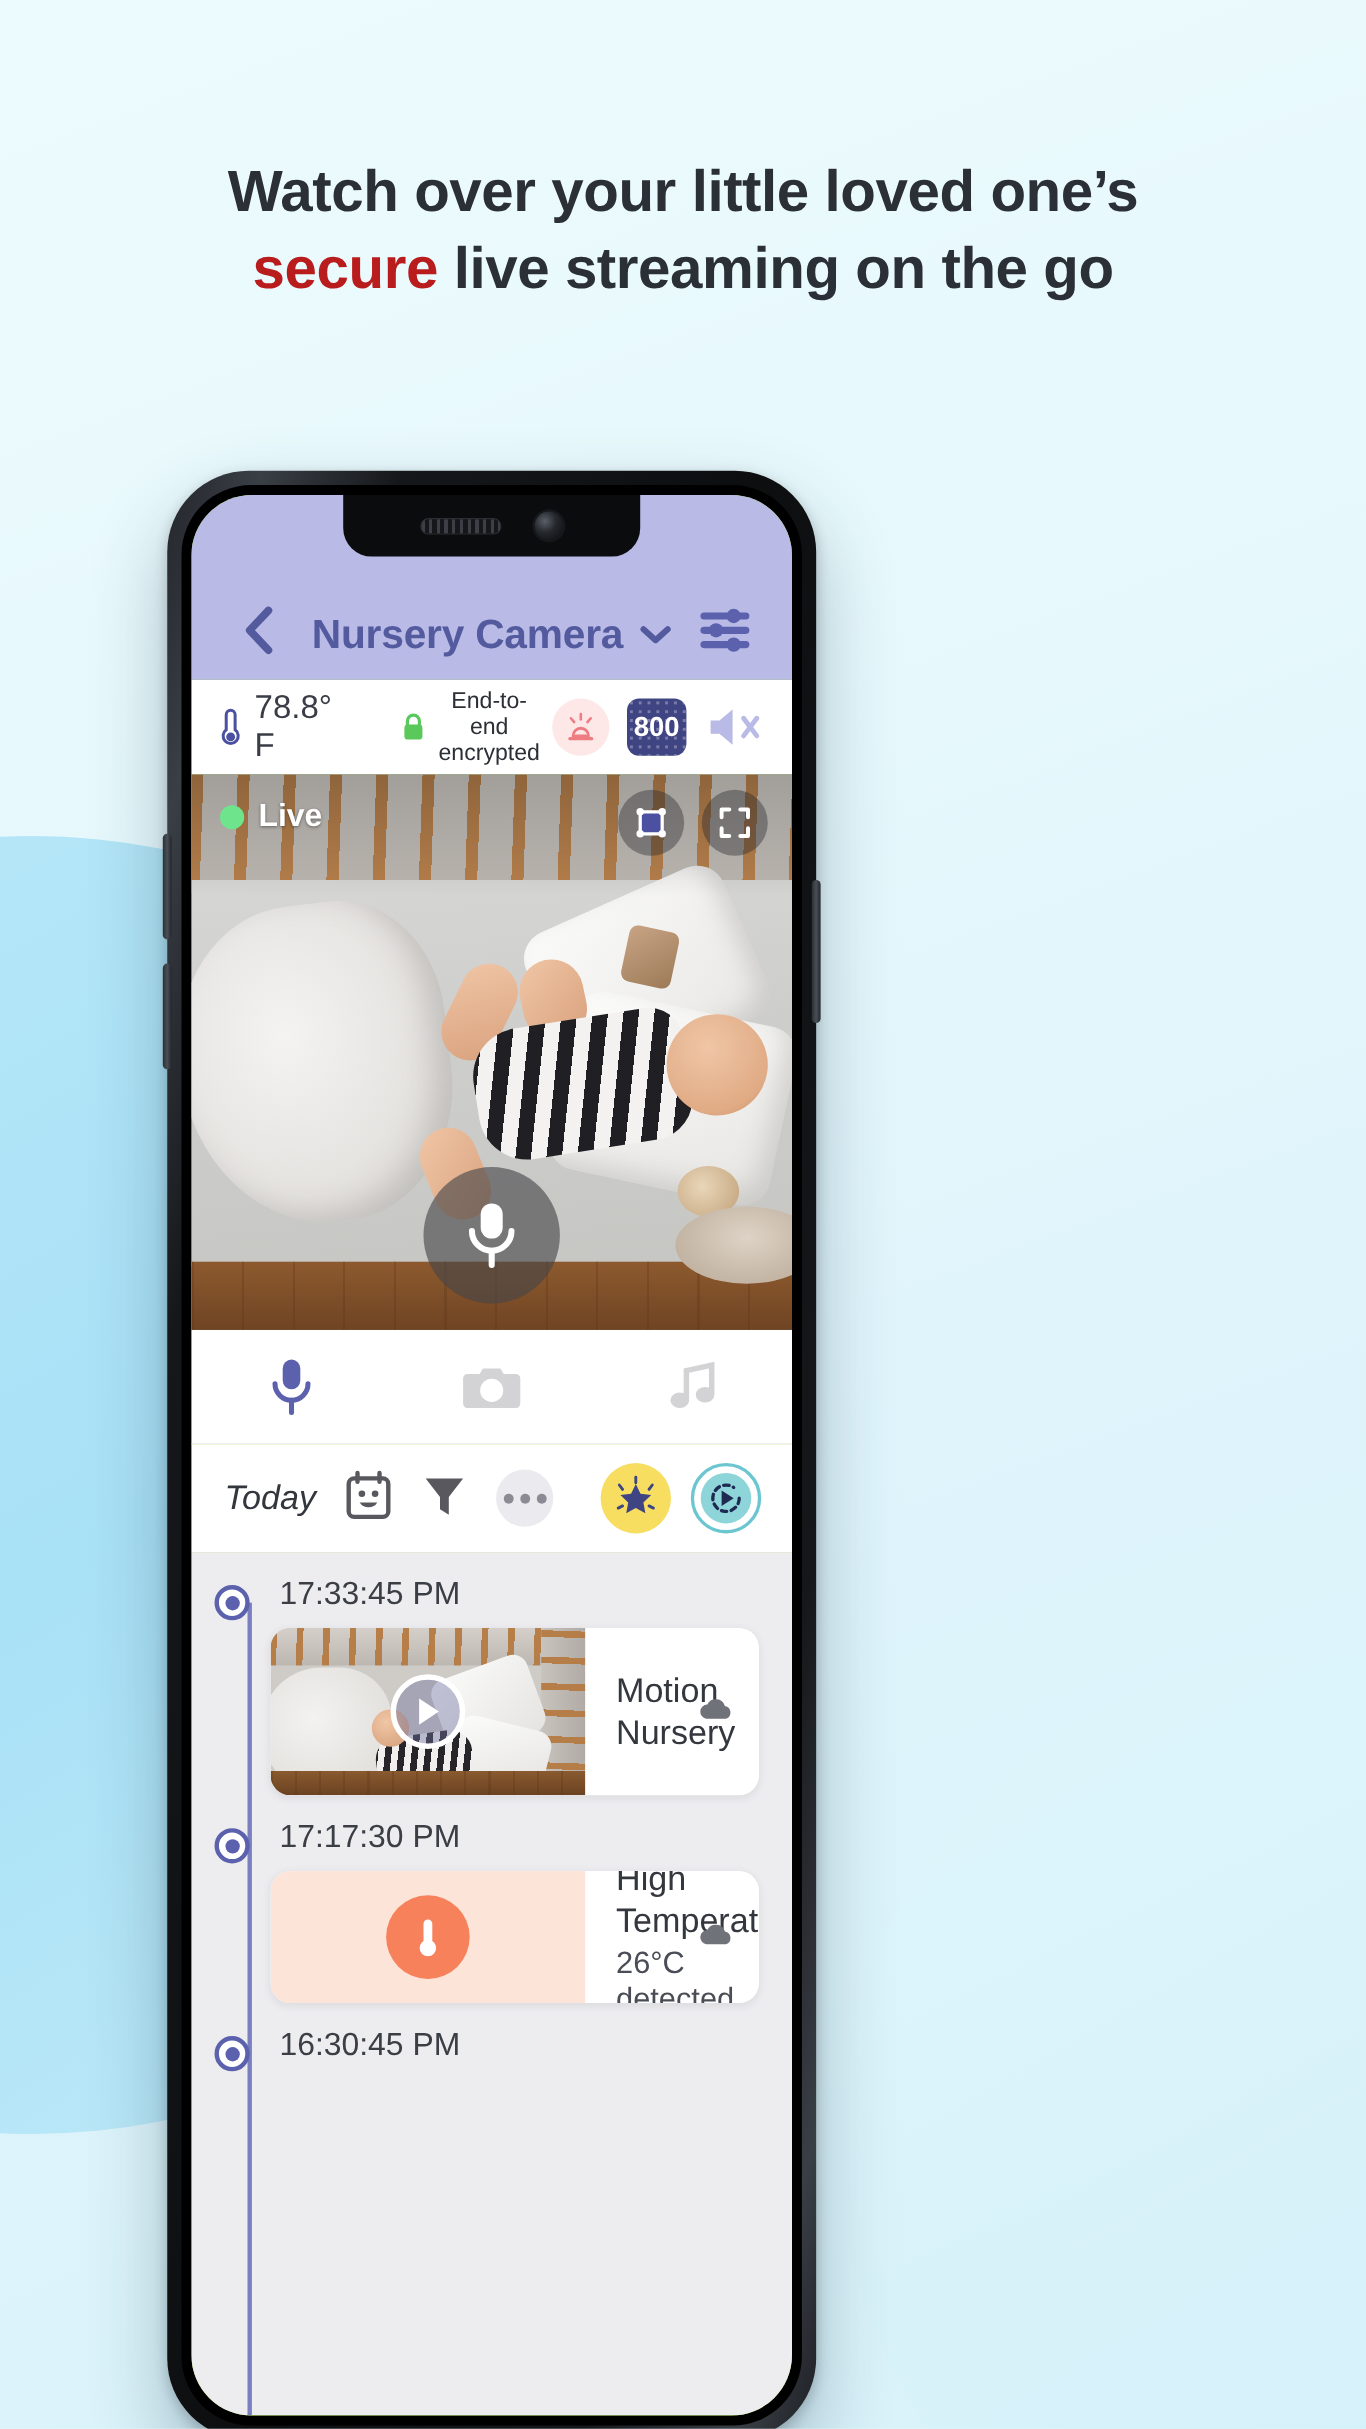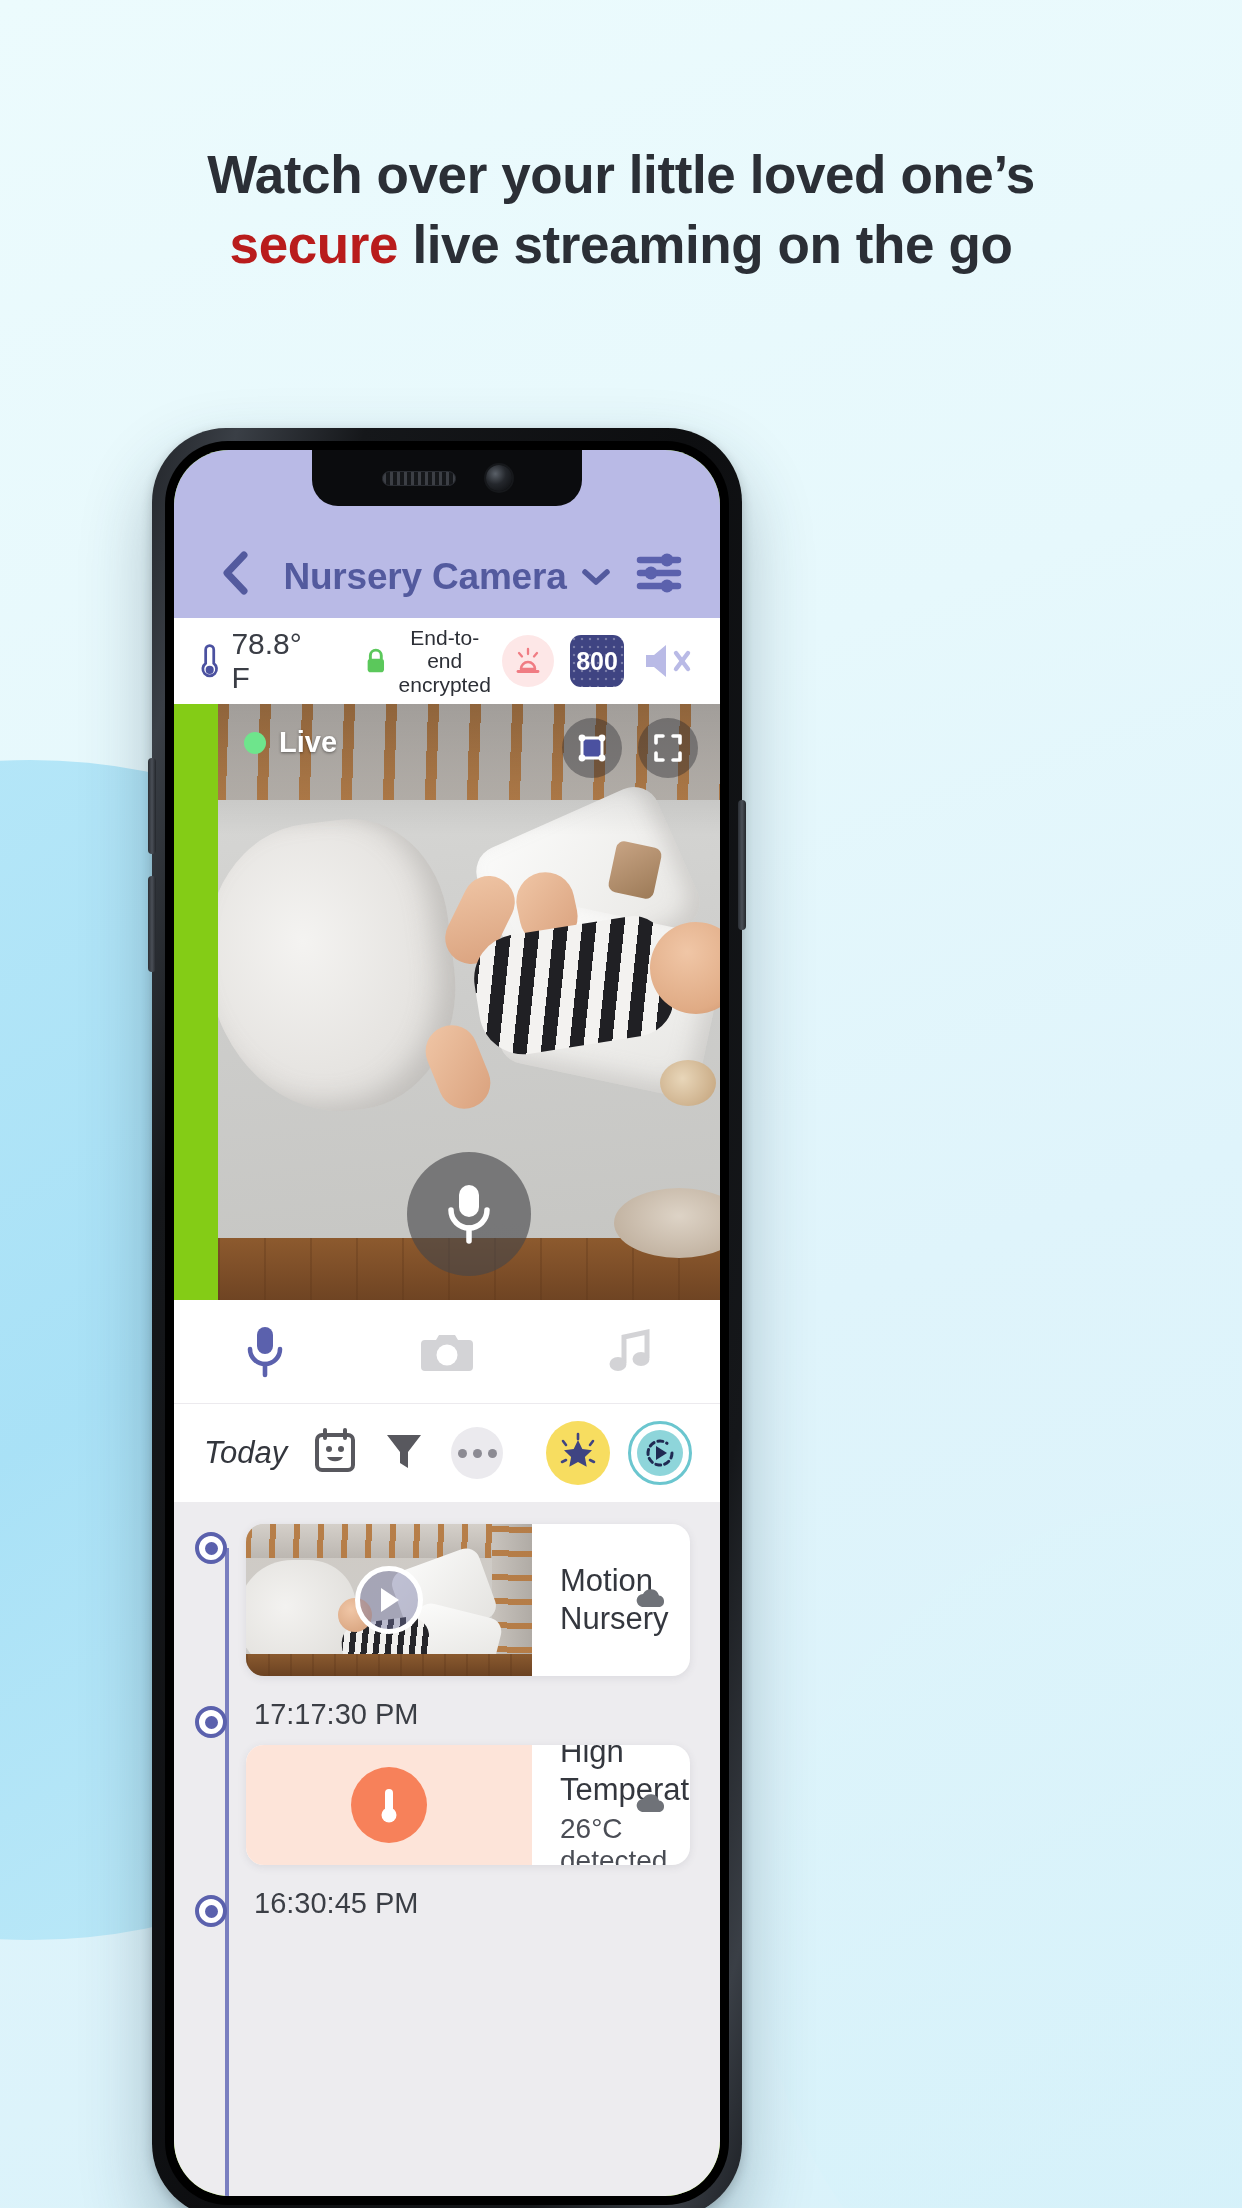--- a/index.html
+++ b/index.html
@@ -155,24 +155,23 @@
     background-image:radial-gradient(circle, rgba(255,255,255,.55) 1.3px, transparent 1.6px);
     background-size:8px 8px;
     opacity:.55;
   }
   #quality-badge span { position:relative; z-index:2; }
   #mute-badge { display:flex; align-items:center; }
 
   
   #video {
     position:relative; flex:none;
-    height:596px;
+    height:505px;
     overflow:hidden;
     background:#8d8b88;
-    margin-left:44px;
   }
   
   #crib-rail {
     position:absolute; left:0; right:0; top:0; height:108px;
     background:
       repeating-linear-gradient(92deg, rgba(181,122,66,.92) 0 11px, rgba(228,214,200,.0) 11px 42px),
       linear-gradient(180deg,#cfcac5 0%,#b9b4ae 100%);
   }
   #mattress {
     position:absolute; left:0; right:0; top:96px; bottom:58px;
@@ -606,20 +605,21 @@
         </div>
       </div>
 
       <div id="timeline">
         <div id="timeline-rail"></div>
 
         <div class="tl-event">
           <div class="tl-dot">
               <i></i>
             </div>
+          <div class="tl-time">17:33:45 PM</div>
           <div class="tl-card card-h1">
             <div class="tl-thumb thumb-motion">
               <div class="t-rail"></div>
               <div class="t-rail-r"></div>
               <div class="t-blanket"></div>
               <div class="t-pillow"></div>
               <div class="t-pillow2"></div>
               <div class="t-baby"></div>
               <div class="t-head"></div>
               <div class="t-floor"></div>

